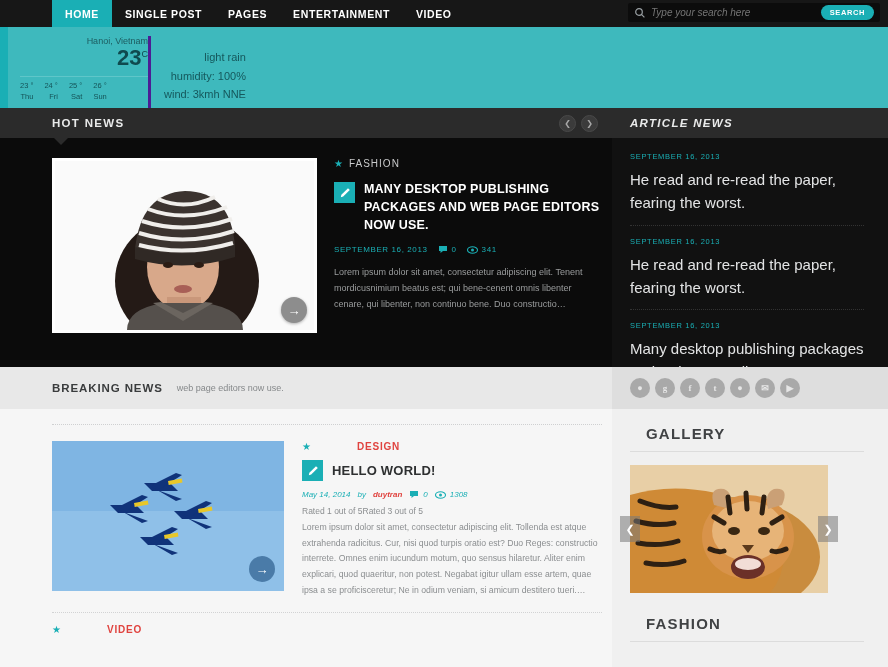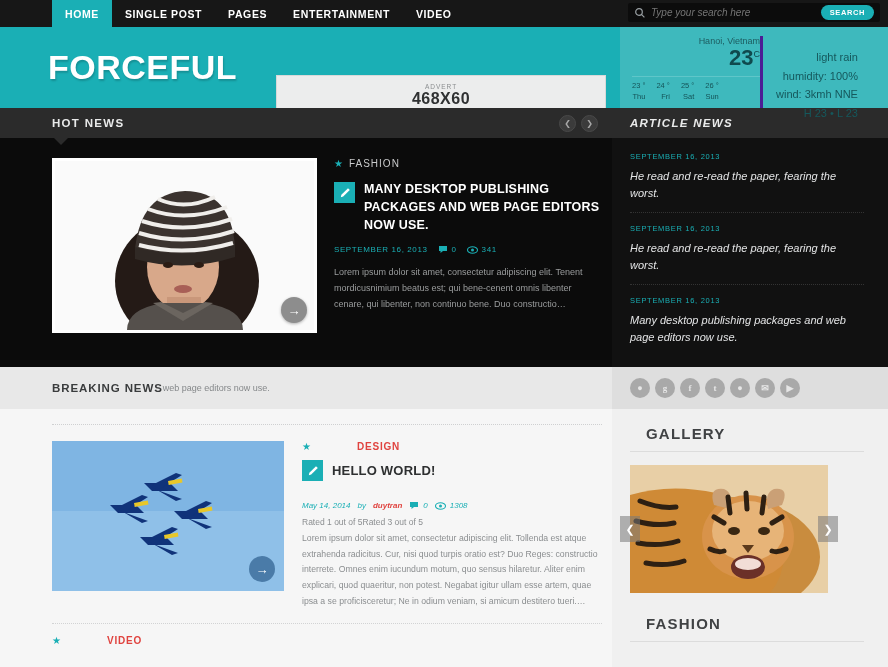--- a/index.html
+++ b/index.html
@@ -146,26 +146,26 @@
   .artnews { background: #111; height: 259px; }
   .an-bar {
     height: 30px; background: #2b2b2b; display: flex; align-items: center;
     padding-left: 18px;
   }
   .an-title { color: #e9eaea; font-size: 11.5px; font-weight: bold; letter-spacing: 1.3px; font-style: italic; }
   .an-list { padding: 14px 24px 0 18px; }
   .an-item { padding-bottom: 10px; border-bottom: 1px dotted #333; margin-bottom: 11px; }
   .an-item:last-child { border-bottom: 0; }
   .an-date { color: #1aafb5; font-size: 7.5px; letter-spacing: 0.7px; margin-bottom: 7px; }
-  .an-txt { color: #e3e4e5; font-size: 11px; line-height: 1.55; font-style: italic; }
+  .an-txt { color: #e3e4e5; font-size: 15px; line-height: 1.55; }
   
   .breaking { display: flex; height: 42px; }
   .bn-left {
     width: 612px; background: #e8e8e8;
-    display: flex; align-items: center; padding-left: 52px; gap: 0;
+    display: flex; align-items: center; padding-left: 52px; gap: 14px;
   }
   .bn-label { font-size: 11.5px; font-weight: bold; color: #3a3c3d; letter-spacing: 0.9px; }
   .bn-text { font-size: 9px; color: #85888a; }
   .bn-right {
     width: 276px; background: #dedede;
     display: flex; align-items: center; gap: 5px; padding-left: 18px;
   }
   .soc {
     width: 20px; height: 20px; border-radius: 50%;
     background: #a9a9a9; color: #e6e6e6;
@@ -189,21 +189,21 @@
   .post-arrow {
     position: absolute; right: 9px; bottom: 9px;
     width: 26px; height: 26px; border-radius: 50%;
     background: #4a7ba8; color: #fff; font-size: 13px;
     display: flex; align-items: center; justify-content: center; cursor: pointer;
   }
   .post-text { padding-left: 18px; padding-right: 8px; flex: 1; }
   .p-cat { display: flex; align-items: center; gap: 6px; margin-bottom: 7px; }
   .p-cat .star { color: #1aafb5; }
   .p-cat-name { color: #e0433f; font-size: 10px; letter-spacing: 0.8px; font-weight: bold; margin-left: 40px; }
-  .p-head { display: flex; gap: 9px; align-items: center; margin-bottom: 20px; }
+  .p-head { display: flex; gap: 9px; align-items: center; margin-bottom: 9px; }
   .p-h2 { color: #2e3031; font-size: 13px; font-weight: bold; letter-spacing: 0.2px; }
   .p-meta {
     display: flex; align-items: center; gap: 7px;
     font-size: 8px; color: #1aafb5; font-style: italic; margin-bottom: 7px;
   }
   .p-meta .author { color: #e0433f; font-weight: bold; font-style: italic; }
   .p-rating { font-size: 8.5px; color: #8b8e90; margin-bottom: 4px; }
   .p-excerpt { font-size: 8.7px; color: #8b8e90; line-height: 1.8; }
   .post-rule { border-bottom: 1px dotted #d2d3d4; margin: 14px 10px 0 0; }
   .next-cat { display: flex; align-items: center; gap: 6px; padding-top: 11px; }
@@ -252,23 +252,20 @@
           <circle cx="5" cy="5" r="3.3" fill="none" stroke="#9aa0a4" stroke-width="1.2"></circle>
           <line x1="7.4" y1="7.4" x2="10.4" y2="10.4" stroke="#9aa0a4" stroke-width="1.2"></line>
         </svg>
     </span>
     <input class="search-input" placeholder="Type your search here" style="">
     <button class="search-btn">SEARCH</button>
   </div>
 </div>
 
 <div class="header">
-  <div class="brand">
-    <div class="brand-text">FORCEFUL</div>
-  </div>
   <div class="advert">
     <div class="advert-label">ADVERT</div>
     <div class="advert-size">468X60</div>
   </div>
   <div class="weather">
     <div class="w-left">
       <div class="w-city">Hanoi, Vietnam</div>
       <div class="w-temp"><span>23</span><sup>C</sup></div>
       <div class="w-divider"></div>
       <div class="w-days">

